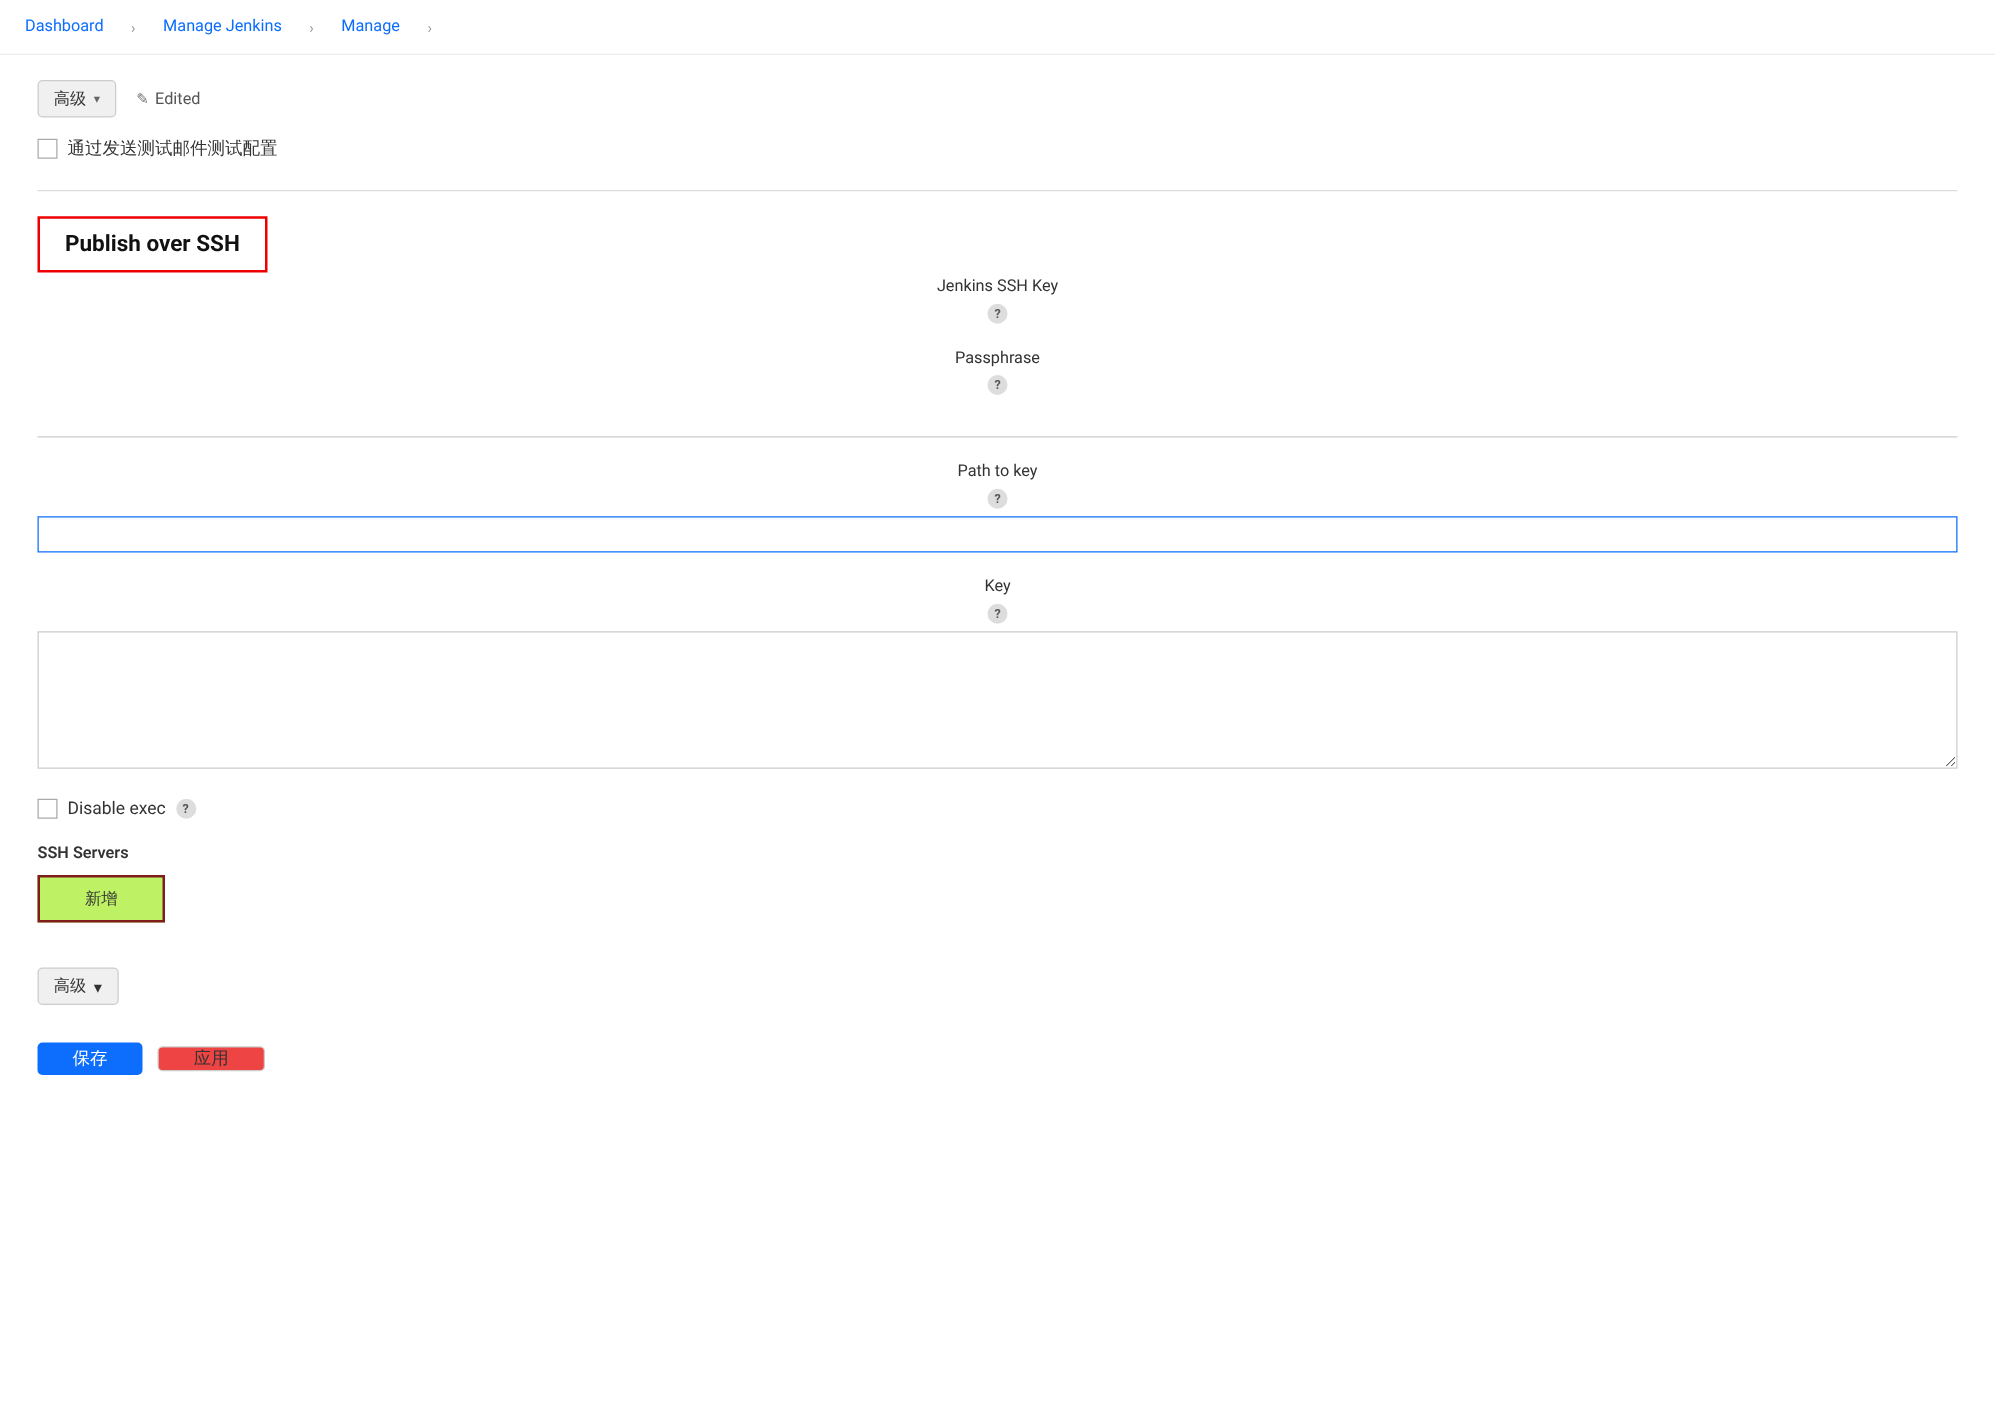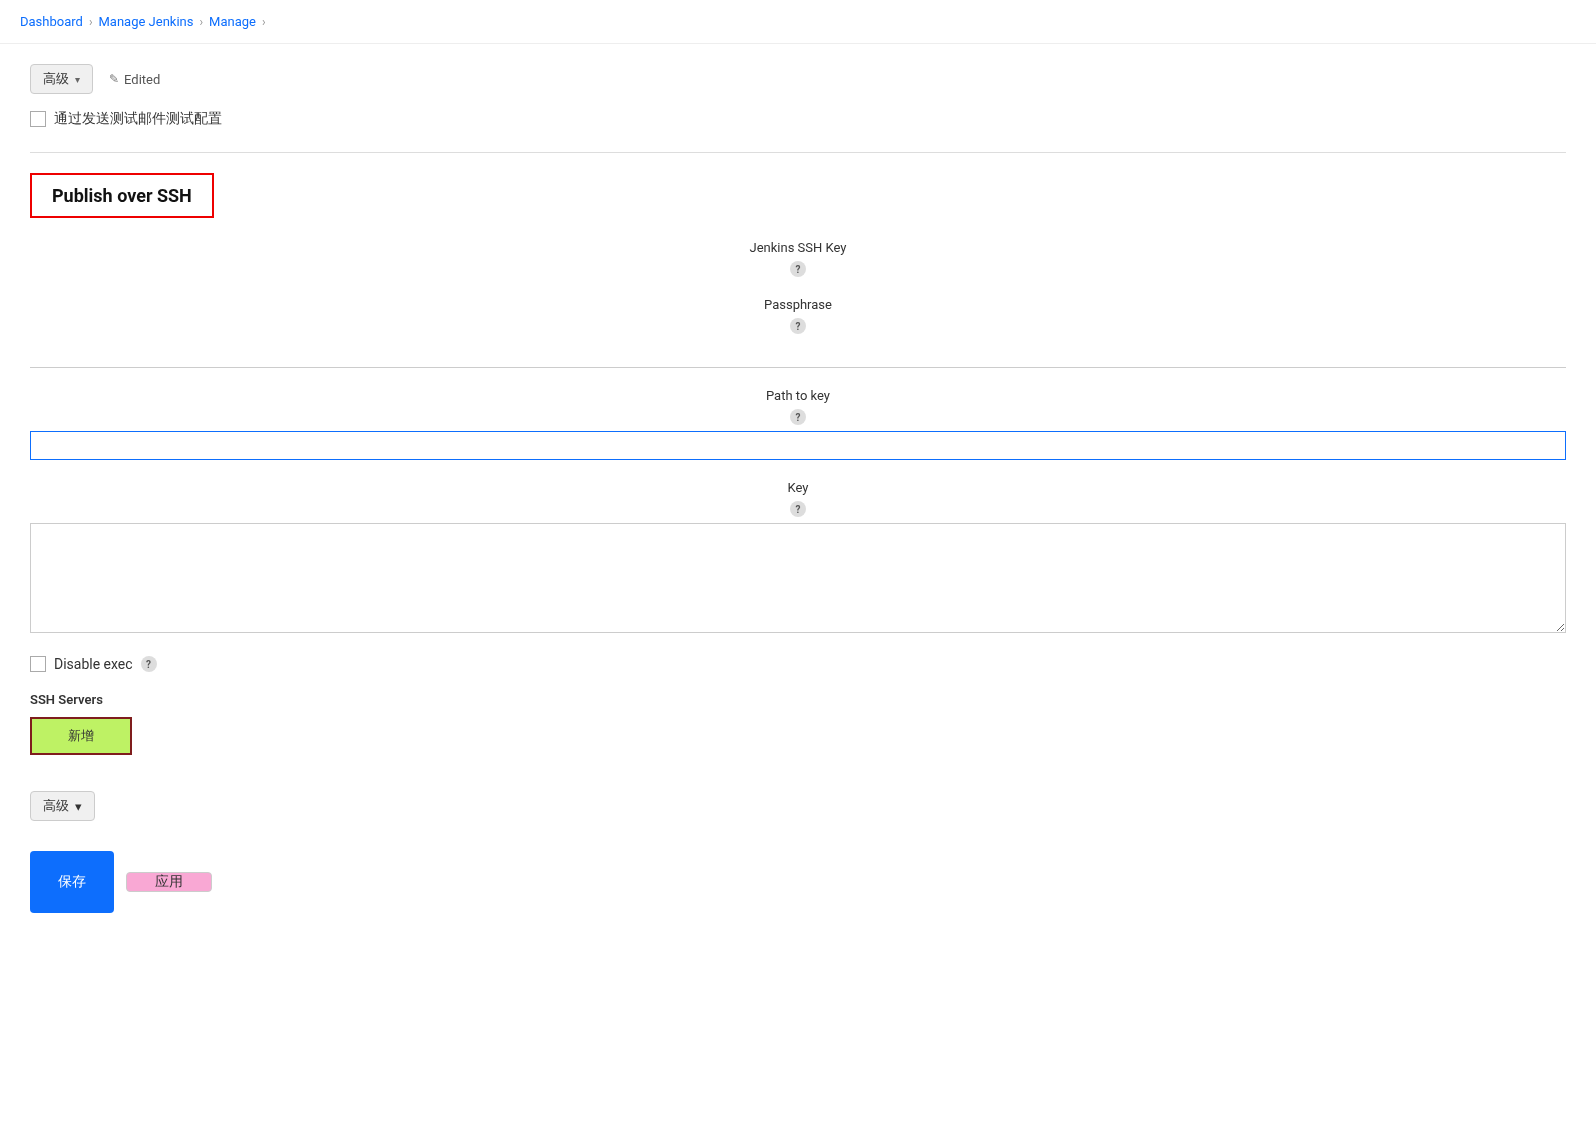--- a/index.html
+++ b/index.html
@@ -15,21 +15,21 @@
       font-size: 14px;
     }
 
     .breadcrumb {
       display: flex;
       align-items: center;
       padding: 14px 20px;
       font-size: 13px;
       color: #555;
       border-bottom: 1px solid #eee;
-      gap: 6px;
+      gap: 22px;
     }
 
     .breadcrumb-item {
       color: #0d6efd;
       cursor: pointer;
     }
 
     .breadcrumb-sep {
       color: #999;
       font-size: 12px;
@@ -100,21 +100,21 @@
       margin: 0 0 20px 0;
     }
 
     .section-title {
       font-size: 18px;
       font-weight: 700;
       color: #111;
       border: 2px solid #e00;
       display: inline-block;
       padding: 10px 20px;
-      margin-bottom: 22px;
+      margin-bottom: 4px;
     }
 
     .field-group {
       margin-bottom: 20px;
     }
 
     .field-label {
       display: flex;
       align-items: center;
       gap: 6px;
@@ -214,28 +214,28 @@
       display: flex;
       align-items: center;
       gap: 12px;
     }
 
     .save-btn {
       background: #0d6efd;
       color: #fff;
       border: none;
       border-radius: 4px;
-      padding: 22px 28px;
+      padding: 4px 28px;
       font-size: 14px;
       cursor: pointer;
       font-weight: 500;
     }
 
     .apply-btn {
-      background: #f9a8d4;
+      background: #ef4444;
       color: #333;
       border: 1px solid #ccc;
       border-radius: 4px;
       padding: 0 28px;
       font-size: 14px;
       cursor: pointer;
     }
   </style>
 </head>
 <body>

